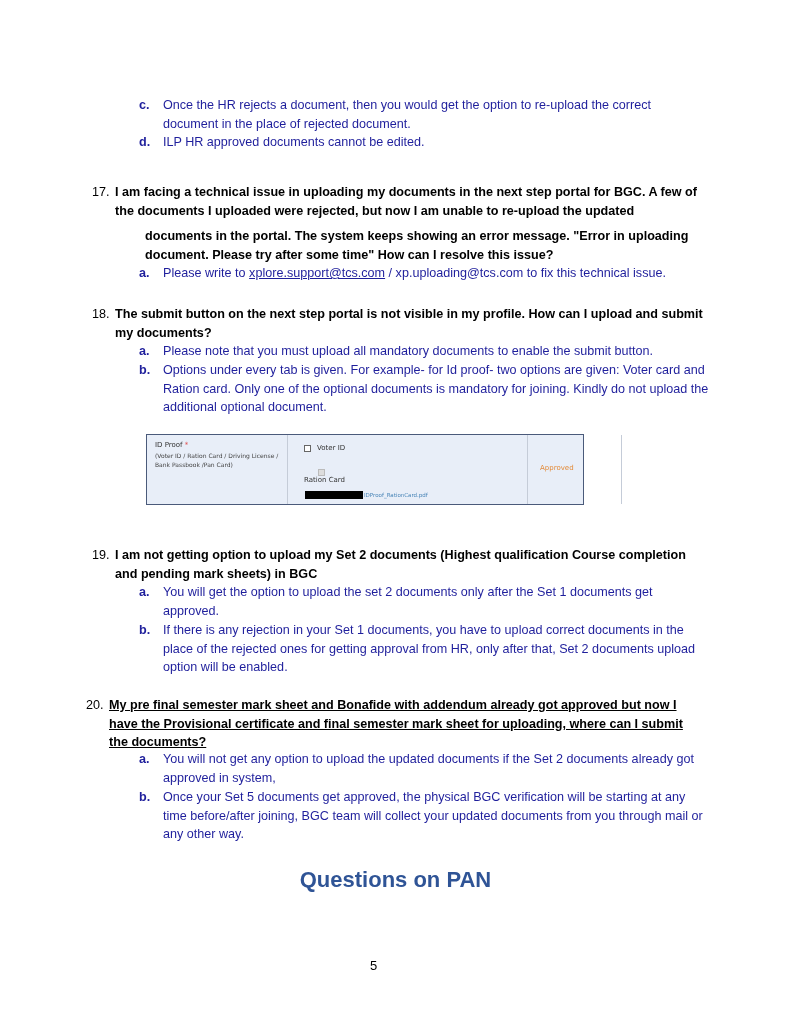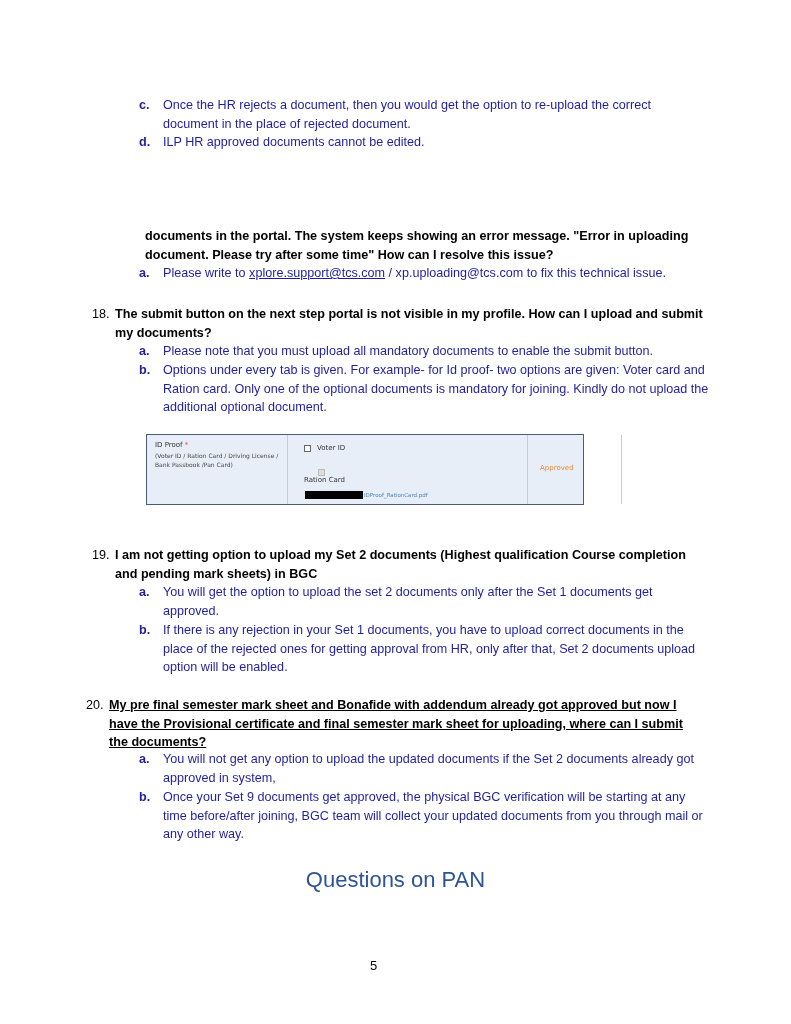--- a/index.html
+++ b/index.html
@@ -28,37 +28,41 @@
   .id-sub { position: absolute; left: 8px; top: 16px; width: 130px;
             font-family: "DejaVu Sans", sans-serif; font-size: 6px; line-height: 9px; color: #444; }
   .opt { position: absolute; left: 16px; font-family: "DejaVu Sans", sans-serif; font-size: 7px; color: #333; display: flex; align-items: center; }
   .chk { width: 7px; height: 7px; border: 1px solid #666; background: #fff; margin-right: 6px; box-sizing: border-box; }
   .chk.disabled { border-color: #bbb; background: #ddd; }
   .redact { position: absolute; left: 17px; top: 56px; width: 58px; height: 8px; background: #000; }
   .file-link { position: absolute; left: 76px; top: 56px; font-family: "DejaVu Sans", sans-serif; font-size: 5.5px; color: #4a86b8; line-height: 8px; }
   .status { position: absolute; left: 12px; top: 29px; font-family: "DejaVu Sans", sans-serif; font-size: 7px; color: #e38b3a; }
 
   .heading { position: absolute; left: 0; width: 791px; top: 867px; text-align: center;
-             font-size: 22px; font-weight: normal; color: #2f5496; }
+             font-size: 22px; font-weight: bold; color: #2f5496; }
   .page-num { position: absolute; left: 0; width: 747px; top: 958px; text-align: center; font-size: 13px; color: #000; }
 </style>
 </head>
 <body>
 
 <div class="page">
 
   <div class="ans" style="left:139px; top:96px; width:560px;">
     <span class="lbl">c.</span>
     <span class="txt">Once the HR rejects a document, then you would get the option to re-upload the correct document in the place of rejected document.</span>
   </div>
   <div class="ans" style="left:139px; top:133px; width:560px;">
     <span class="lbl">d.</span>
     <span class="txt">ILP HR approved documents cannot be edited.</span>
   </div>
 
+  <div class="q" style="left:115px; top:183px; width:585px;">
+    <span class="num">17.</span>
+    <span>I am facing a technical issue in uploading my documents in the next step portal for BGC. A few of the documents I uploaded were rejected, but now I am unable to re-upload the updated</span>
+  </div>
   <div class="q" style="left:117px; top:227px; width:570px;margin-left:28px;">
     <span>documents in the portal. The system keeps showing an error message. "Error in uploading document. Please try after some time" How can I resolve this issue?</span>
   </div>
   <div class="ans" style="left:139px; top:264px; width:580px;">
     <span class="lbl">a.</span>
     <span class="txt"><span>Please write to </span><a>xplore.support@tcs.com</a><span> / xp.uploading@tcs.com to fix this technical issue.</span></span>
   </div>
 
   <div class="q" style="left:115px; top:305px; width:590px;">
     <span class="num">18.</span>
@@ -112,18 +116,18 @@
   <div class="q" style="left:109px; top:696px; width:580px;text-decoration:underline;">
     <span class="num">20.</span>
     <span>My pre final semester mark sheet and Bonafide with addendum already got approved but now I have the Provisional certificate and final semester mark sheet for uploading, where can I submit the documents?</span>
   </div>
   <div class="ans" style="left:139px; top:750px; width:570px;">
     <span class="lbl">a.</span>
     <span class="txt">You will not get any option to upload the updated documents if the Set 2 documents already got approved in system,</span>
   </div>
   <div class="ans" style="left:139px; top:788px; width:570px;">
     <span class="lbl">b.</span>
-    <span class="txt">Once your Set 9 documents get approved, the physical BGC verification will be starting at any time before/after joining, BGC team will collect your updated documents from you through mail or any other way.</span>
+    <span class="txt">Once your Set 5 documents get approved, the physical BGC verification will be starting at any time before/after joining, BGC team will collect your updated documents from you through mail or any other way.</span>
   </div>
 
   <div class="heading">Questions on PAN</div>
   <div class="page-num">5</div>
 </div>
 
 </body></html>

